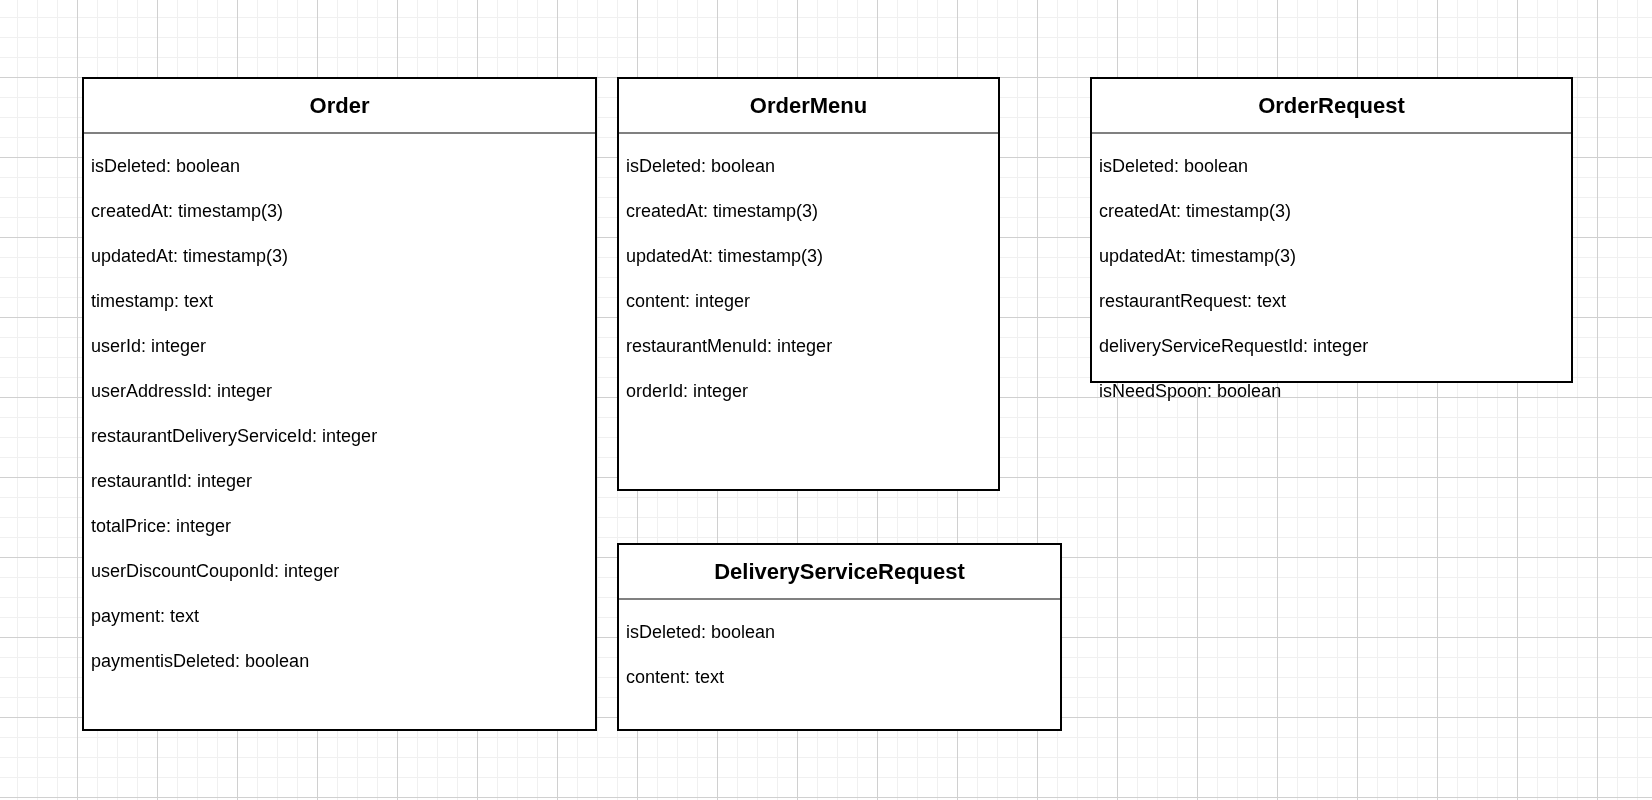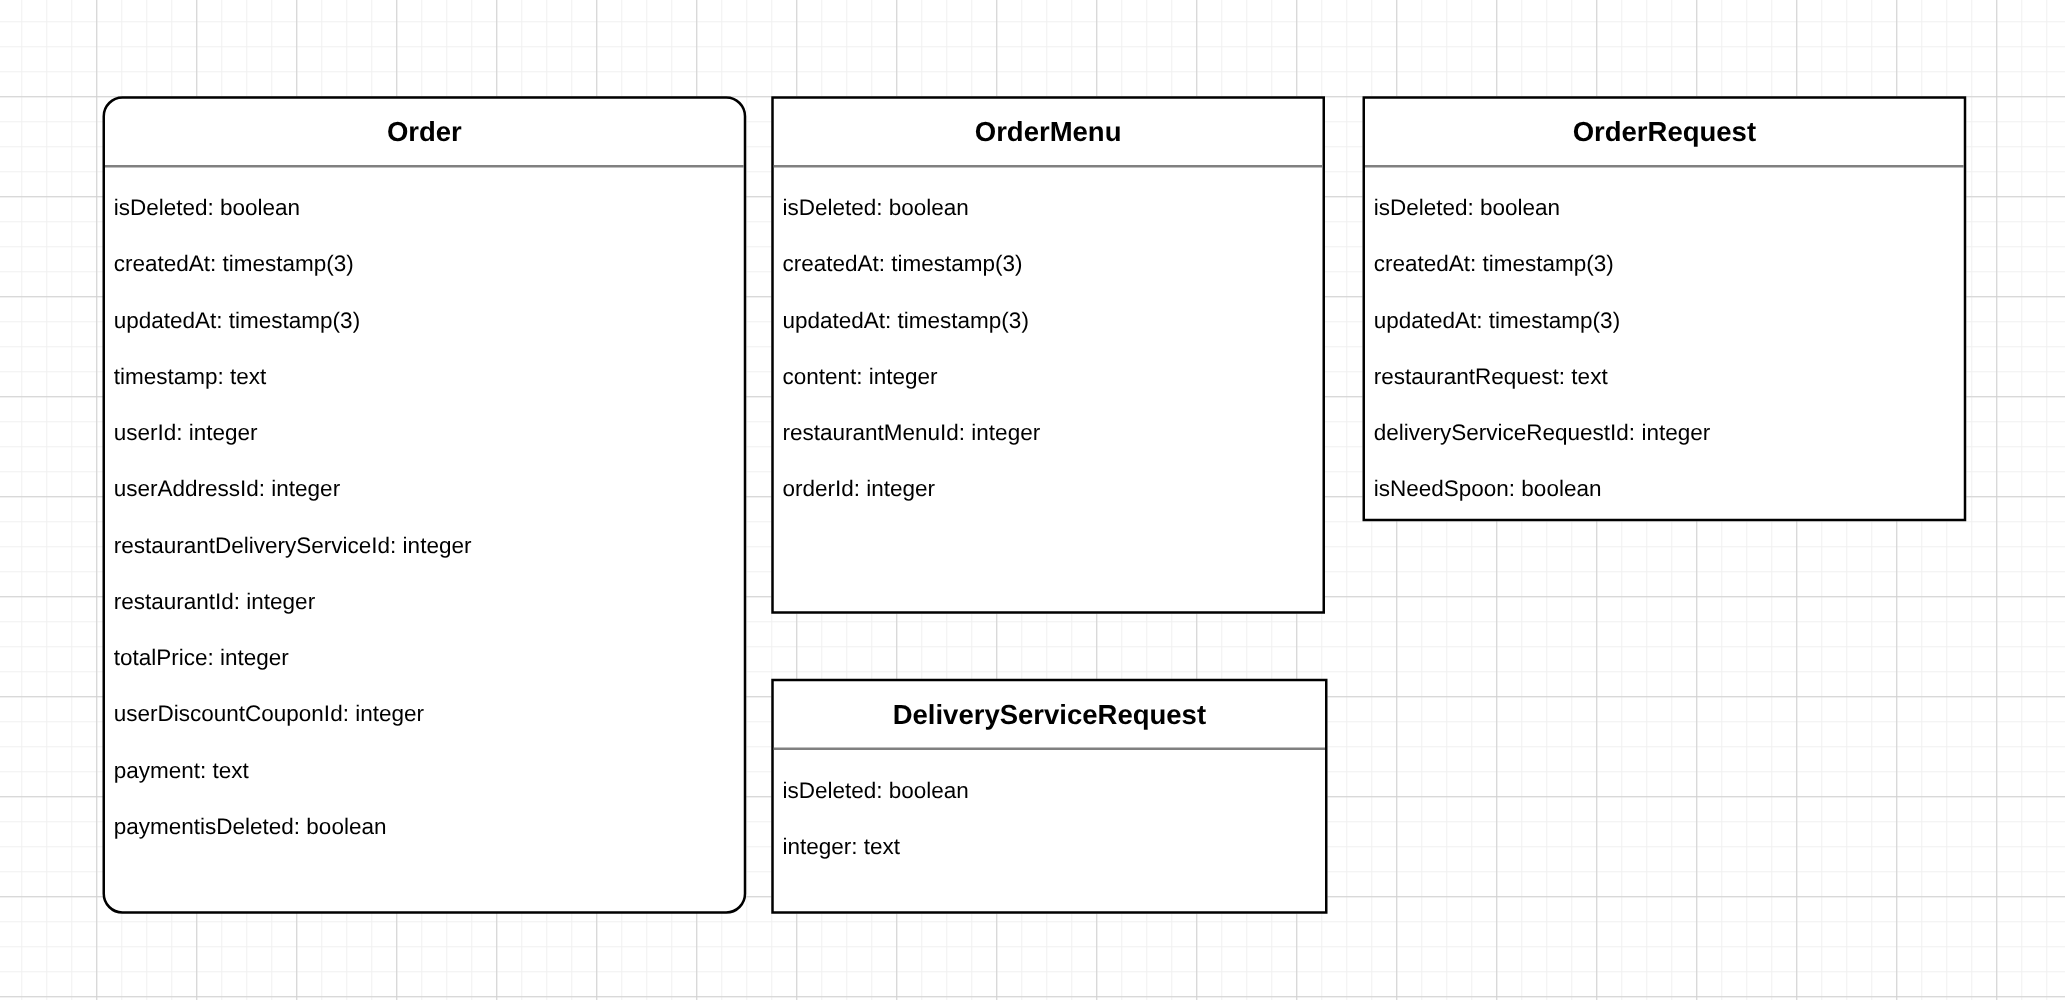--- a/index.html
+++ b/index.html
@@ -48,59 +48,59 @@
     padding-left: 7px;
     font-size: 18px;
     white-space: nowrap;
     overflow: hidden;
   }
 </style>
 </head>
 <body>
 
 <div class="canvas" style="width: 1652px; height: 800px;">
-    <div class="entity" style="left: 82px; top: 77px; width: 515px; height: 654px; border-radius: 16px;">
+    <div class="entity" style="left: 82px; top: 77px; width: 515px; height: 654px;">
       <div class="entity-title">Order</div>
       <div class="entity-fields">
         <div class="field-row">isDeleted: boolean</div>
         <div class="field-row">createdAt: timestamp(3)</div>
         <div class="field-row">updatedAt: timestamp(3)</div>
         <div class="field-row">timestamp: text</div>
         <div class="field-row">userId: integer</div>
         <div class="field-row">userAddressId: integer</div>
         <div class="field-row">restaurantDeliveryServiceId: integer</div>
         <div class="field-row">restaurantId: integer</div>
         <div class="field-row">totalPrice: integer</div>
         <div class="field-row">userDiscountCouponId: integer</div>
         <div class="field-row">payment: text</div>
         <div class="field-row">paymentisDeleted: boolean</div>
       </div>
     </div>
-    <div class="entity" style="left: 617px; top: 77px; width: 443px; height: 414px;">
+    <div class="entity" style="left: 617px; top: 77px; width: 383px; height: 414px;">
       <div class="entity-title">OrderMenu</div>
       <div class="entity-fields">
         <div class="field-row">isDeleted: boolean</div>
         <div class="field-row">createdAt: timestamp(3)</div>
         <div class="field-row">updatedAt: timestamp(3)</div>
         <div class="field-row">content: integer</div>
         <div class="field-row">restaurantMenuId: integer</div>
         <div class="field-row">orderId: integer</div>
       </div>
     </div>
-    <div class="entity" style="left: 1090px; top: 77px; width: 483px; height: 340px;">
+    <div class="entity" style="left: 1090px; top: 77px; width: 483px; height: 306px;">
       <div class="entity-title">OrderRequest</div>
       <div class="entity-fields">
         <div class="field-row">isDeleted: boolean</div>
         <div class="field-row">createdAt: timestamp(3)</div>
         <div class="field-row">updatedAt: timestamp(3)</div>
         <div class="field-row">restaurantRequest: text</div>
         <div class="field-row">deliveryServiceRequestId: integer</div>
         <div class="field-row">isNeedSpoon: boolean</div>
       </div>
     </div>
     <div class="entity" style="left: 617px; top: 543px; width: 445px; height: 188px;">
       <div class="entity-title">DeliveryServiceRequest</div>
       <div class="entity-fields">
         <div class="field-row">isDeleted: boolean</div>
-        <div class="field-row">integer: text</div>
+        <div class="field-row">content: text</div>
       </div>
     </div>
   </div>
 
 </body></html>

